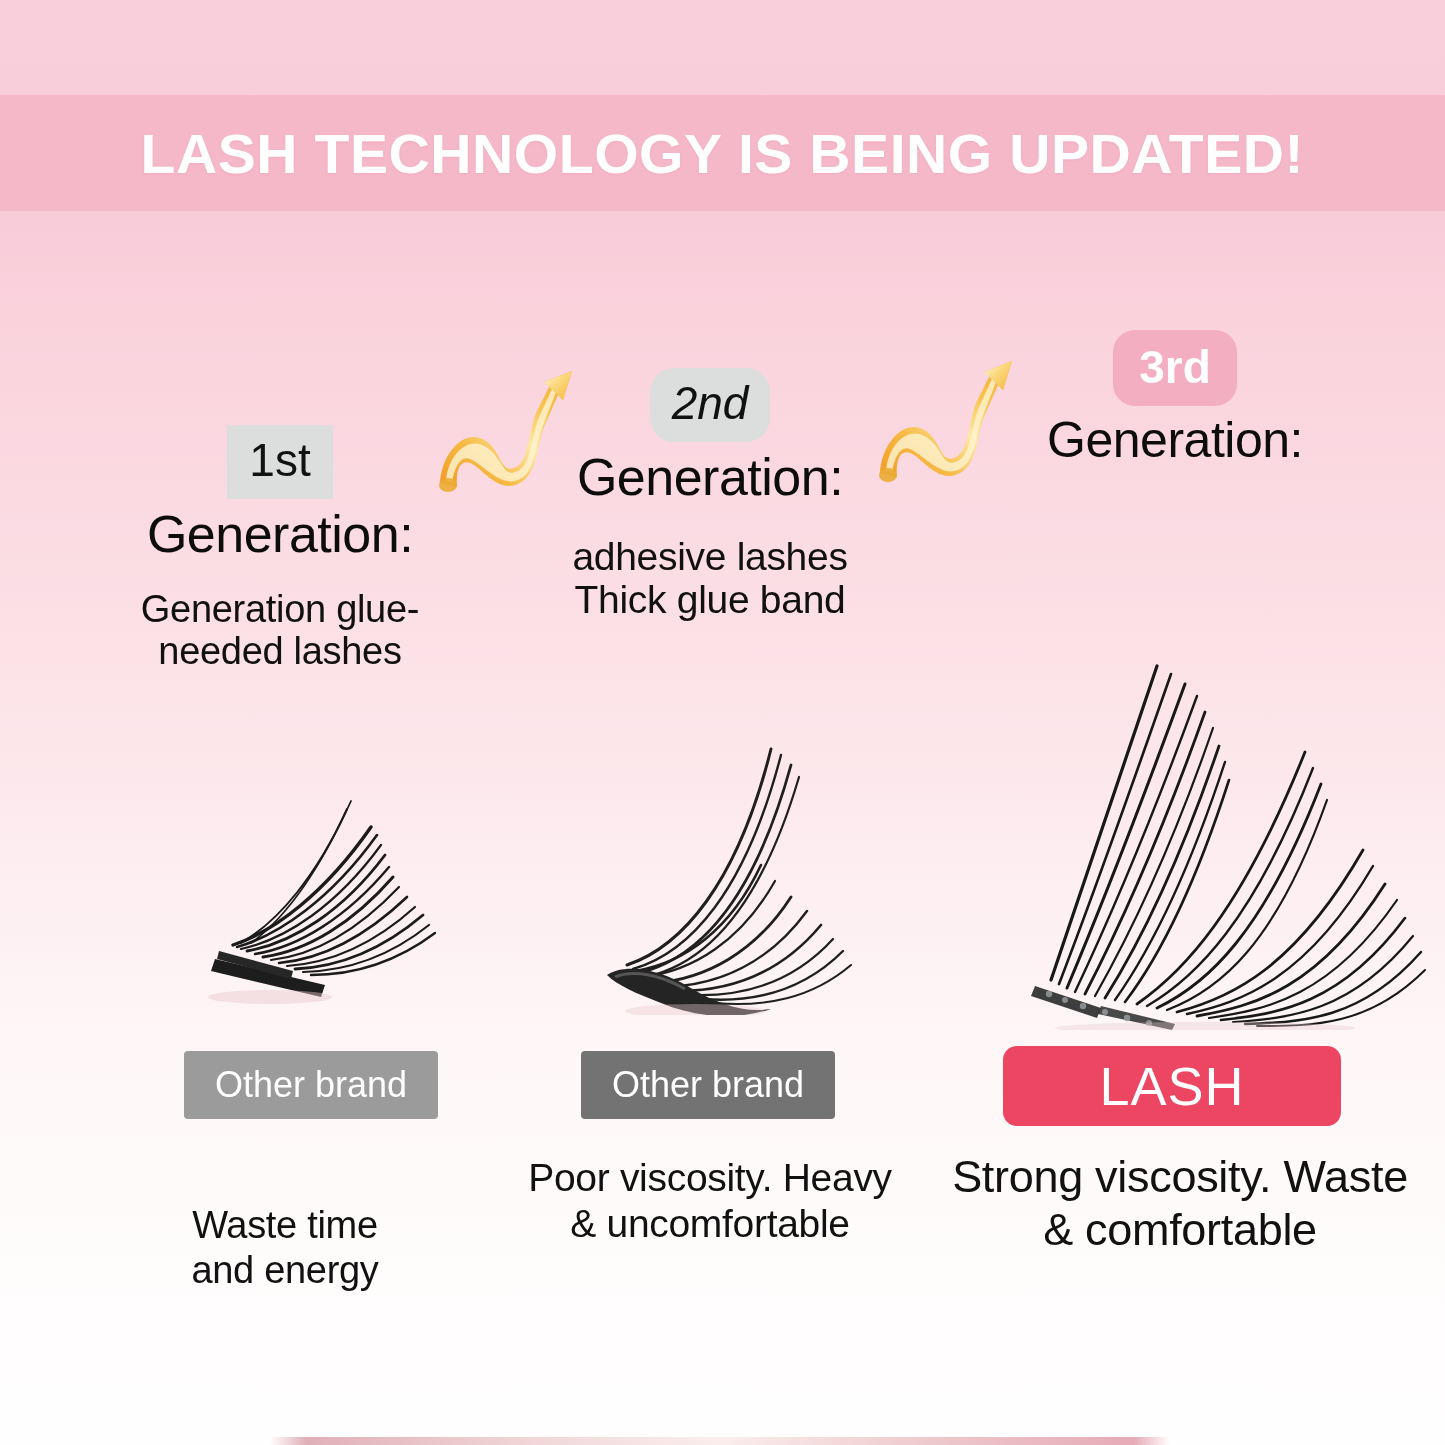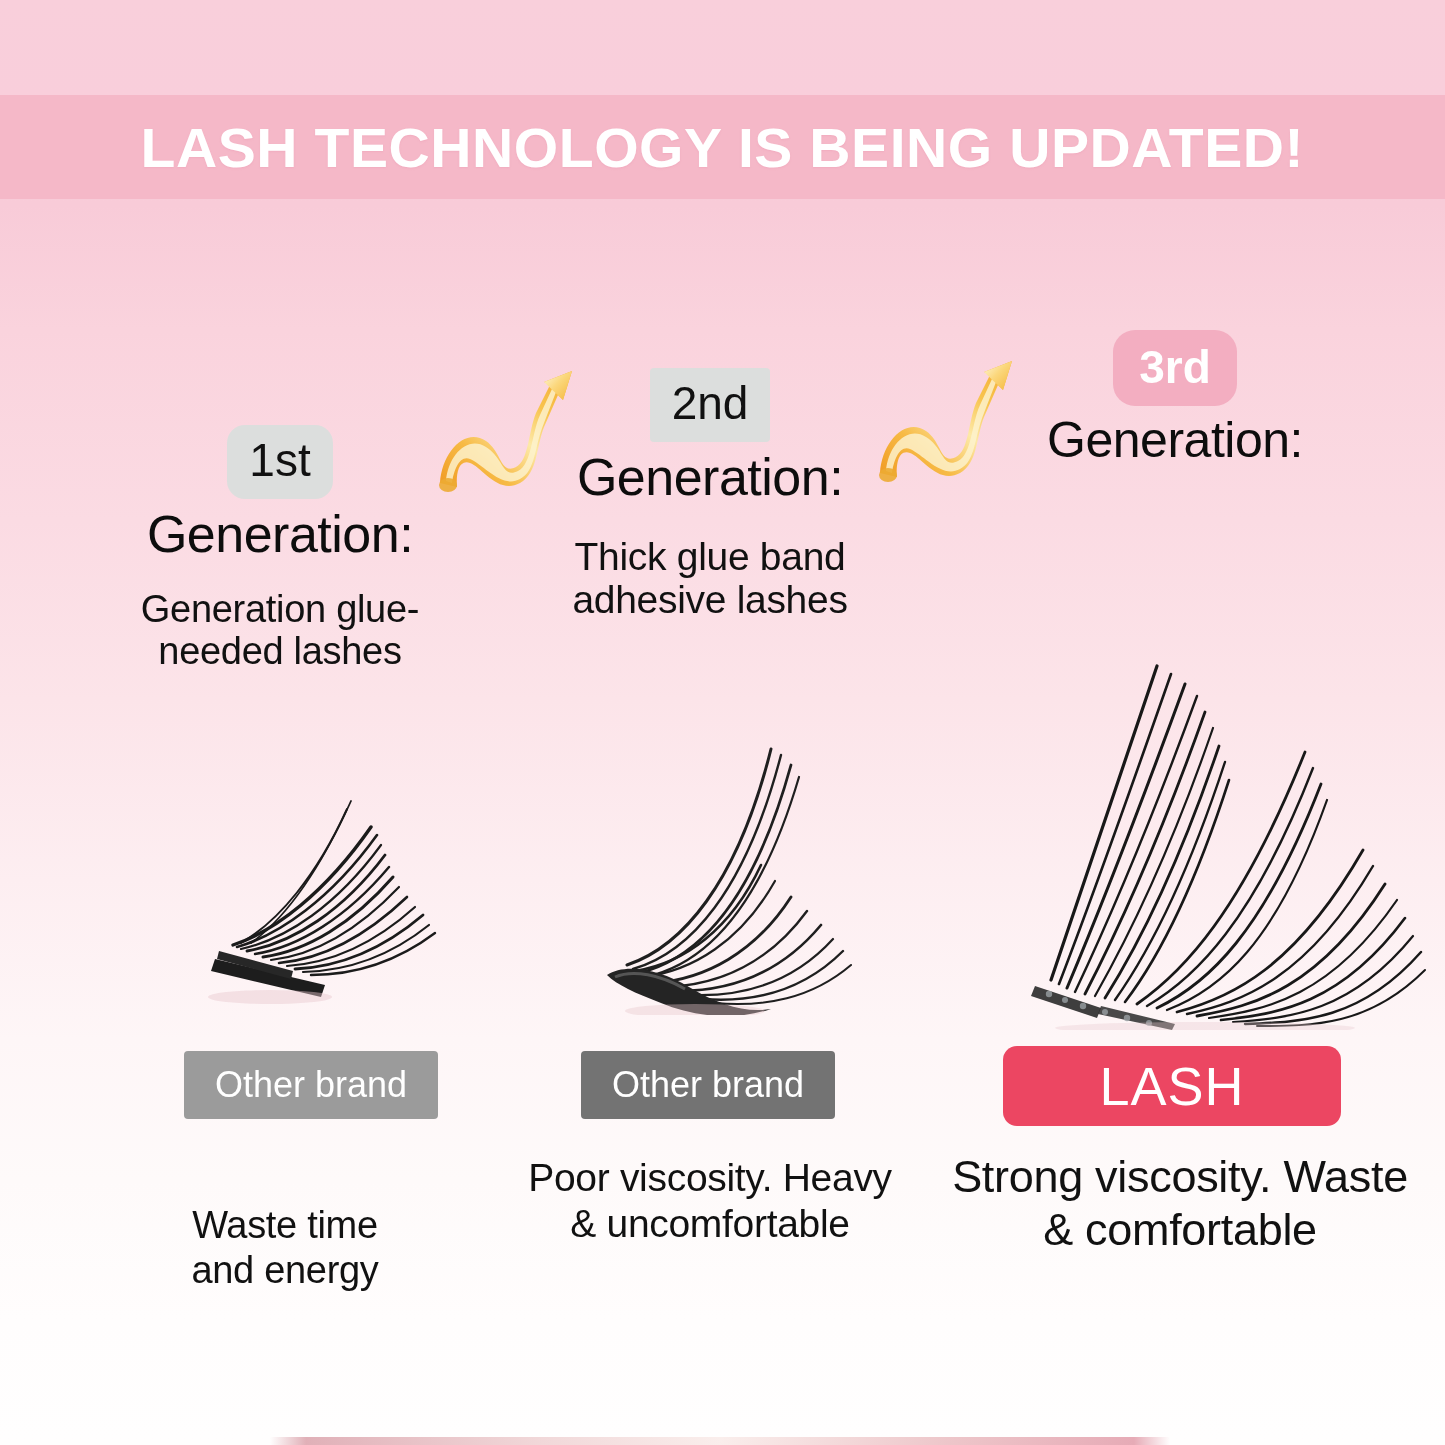--- a/index.html
+++ b/index.html
@@ -33,21 +33,21 @@
         #fffdfd 1320px,
         #fffefe 1445px);
   }
 
   
   #banner {
     position: absolute;
     left: 0;
     top: 95px;
     width: 1445px;
-    height: 104px;
+    height: 116px;
     background: #f5b8c8;
     display: flex;
     align-items: center;
     justify-content: center;
   }
   #banner-title {
     color: #ffffff;
     font-size: 56px;
     font-weight: bold;
     letter-spacing: 0.5px;
@@ -66,23 +66,23 @@
   #col2 { left: 530px; top: 368px; width: 360px; }
   #col3 { left: 960px; top: 330px; width: 430px; }
 
   .gen-badge {
     display: inline-block;
     background: #dcdedd;
     color: #111111;
     font-size: 46px;
     line-height: 1;
     padding: 12px 22px 16px 22px;
-    border-radius: 18px;
-  }
-  .gen-badge.rounder { border-radius: 4px; }
+    border-radius: 1px;
+  }
+  .gen-badge.rounder { border-radius: 24px; font-style: italic; }
   .gen-badge.pink {
     background: #f3aec1;
     color: #ffffff;
     border-radius: 22px;
     font-weight: bold;
     padding: 14px 26px 16px 26px;
   }
 
   .gen-title {
     font-size: 52px;
@@ -252,22 +252,22 @@
     <div class="gen-desc">
       <div>Generation glue-</div>
       <div>needed lashes</div>
     </div>
   </div>
 
   <div class="col" id="col2">
     <div class="gen-badge rounder">2nd</div>
     <div class="gen-title">Generation:</div>
     <div class="gen-desc">
+      <div>adhesive lashes</div>
       <div>Thick glue band</div>
-      <div>adhesive lashes</div>
     </div>
   </div>
 
   <div class="col" id="col3">
     <div class="gen-badge pink">3rd</div>
     <div class="gen-title">Generation:</div>
   </div>
 
   <div class="lash" id="lash1">
     <svg viewBox="0 0 290 270" width="290" height="270">

